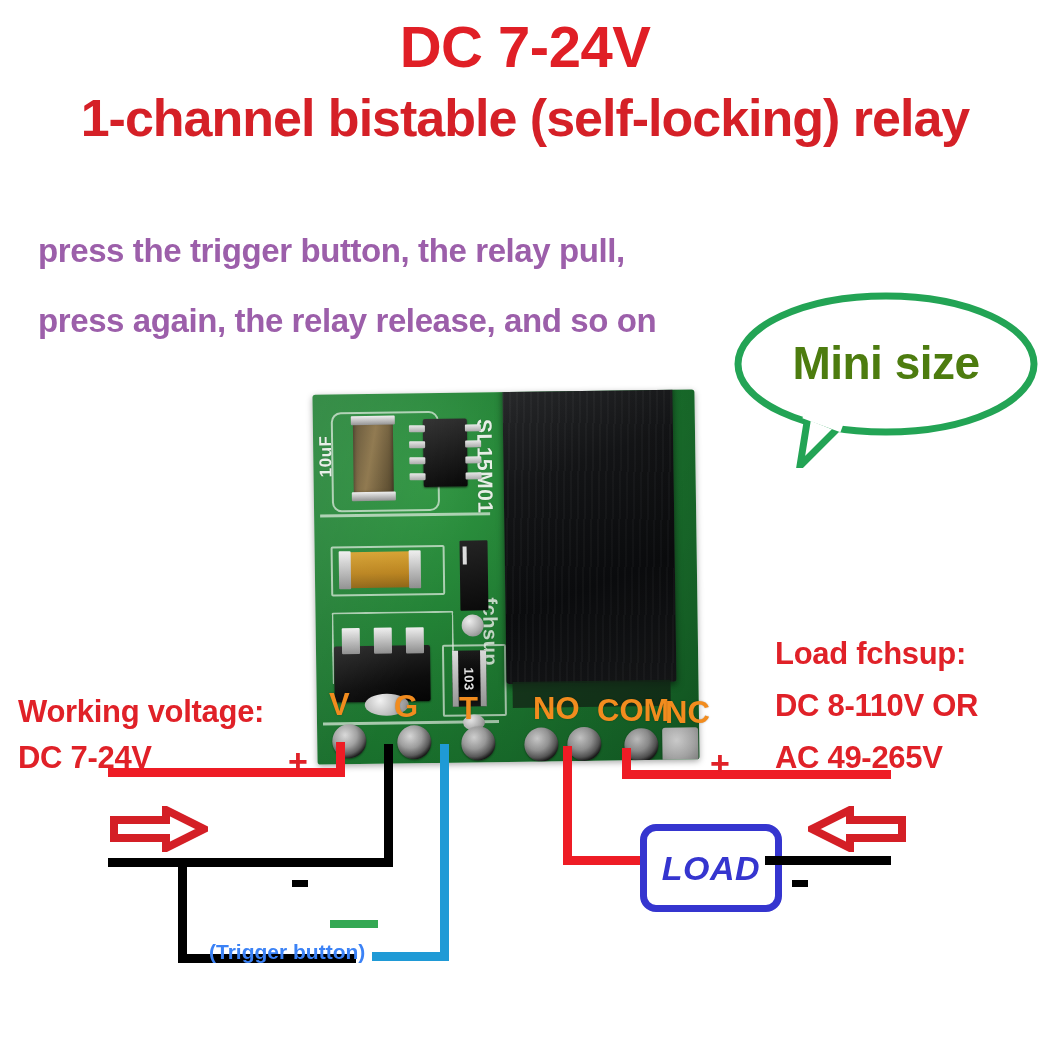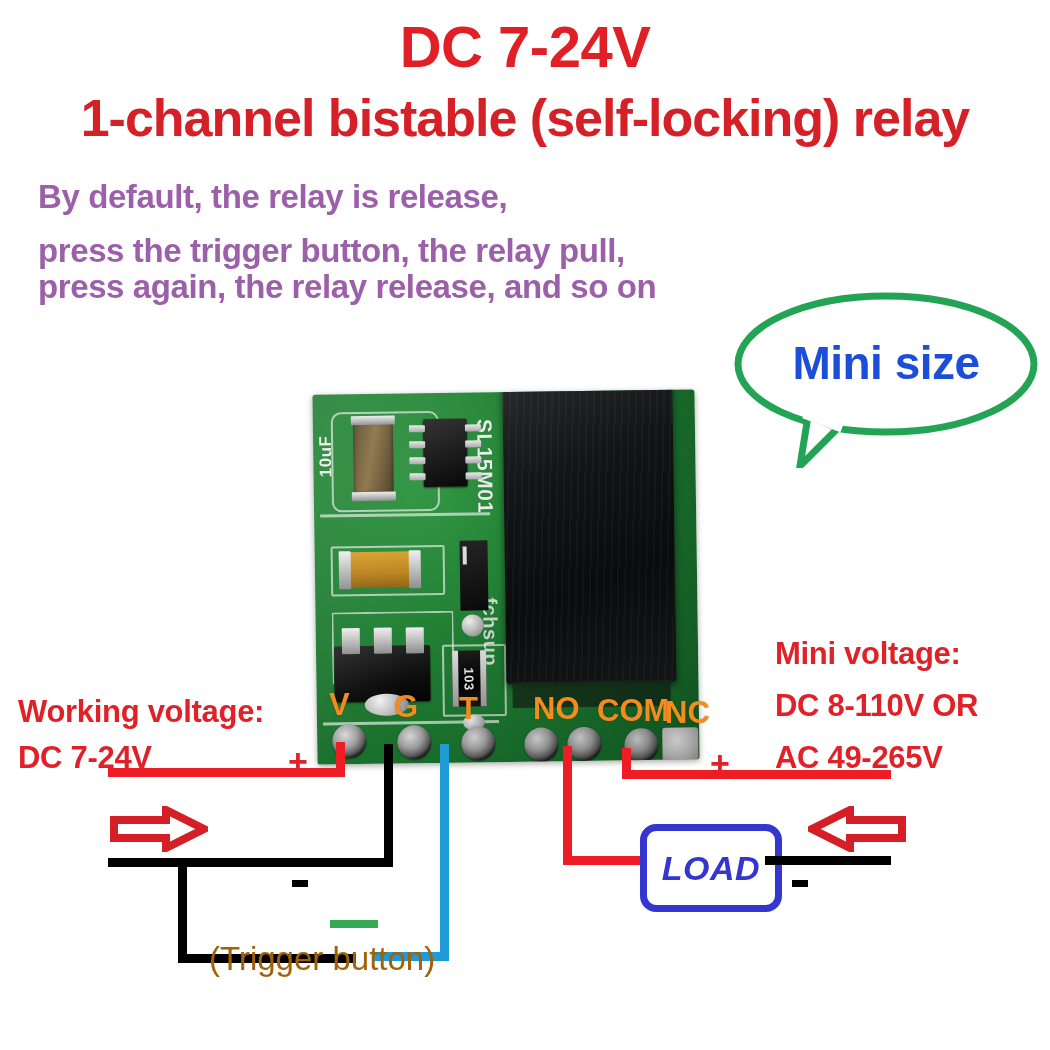--- a/index.html
+++ b/index.html
@@ -23,27 +23,27 @@
     line-height:1;
   }
 
   
   .desc{
     left:38px;font-size:33px;font-weight:bold;color:#9c5faa;
     letter-spacing:-0.4px;white-space:nowrap;
   }
   .d1{top:178px;}
   .d2{top:232px;}
-  .d3{top:268px;}
+  .d3{top:302px;}
 
   
   .bubble-wrap{left:730px;top:288px;width:312px;height:180px;}
   .bubble-txt{
     position:absolute;left:0;top:48px;width:312px;text-align:center;
-    font-size:46px;font-weight:bold;color:#1d4ed8;letter-spacing:-0.5px;
+    font-size:46px;font-weight:bold;color:#4d7c0f;letter-spacing:-0.5px;
   }
 
   
   .pcb{
     left:315px;top:392px;width:382px;height:370px;
   }
   .board{
     position:absolute;left:0;top:0;width:382px;height:370px;
     background:
       radial-gradient(ellipse at 30% 25%, #2e9440 0%, #1f7c32 45%, #136326 100%);
@@ -130,40 +130,39 @@
   .grn{background:#34a853;}
 
   
   .redlbl{
     position:absolute;color:#e02128;font-weight:bold;font-size:31px;white-space:nowrap;
     letter-spacing:-0.3px;
   }
   .plusmin{position:absolute;color:#e02128;font-weight:bold;font-size:34px;}
   .minusblk{position:absolute;background:#000;}
   .orangelbl{
-    position:absolute;color:#a16207;font-weight:normal;font-size:33px;white-space:nowrap;
+    position:absolute;color:#3b82f6;font-weight:bold;font-size:21px;white-space:nowrap;
   }
   .cyanlbl{
     position:absolute;color:#1e9ad7;font-weight:bold;font-size:38px;white-space:nowrap;
   }
   .loadbox{
     position:absolute;border:7px solid #3535cf;border-radius:16px;background:#fff;
     display:flex;align-items:center;justify-content:center;
   }
   .loadtxt{color:#3535cf;font-weight:bold;font-size:34px;letter-spacing:0.5px;}
 </style>
 </head>
 <body>
 
 <div class="stage">
 
   <div class="abs title1">DC 7-24V</div>
   <div class="abs title2">1-channel bistable (self-locking) relay</div>
 
-  <div class="abs desc d1">By default, the relay is release,</div>
   <div class="abs desc d2">press the trigger button, the relay pull,</div>
   <div class="abs desc d3">press again, the relay release, and so on</div>
 
   <div class="abs bubble-wrap">
     <svg width="312" height="180" viewBox="0 0 312 180">
       <ellipse cx="156" cy="76" rx="148" ry="68" fill="#ffffff" stroke="#23a455" stroke-width="7"></ellipse>
       <path d="M78 128 L70 178 L108 140 Z" fill="#ffffff" stroke="#23a455" stroke-width="7" stroke-linejoin="miter"></path>
       <path d="M74 126 L112 140" stroke="#ffffff" stroke-width="9" fill="none"></path>
     </svg>
     <div class="bubble-txt">Mini size</div>
@@ -237,21 +236,21 @@
     <div class="pinlabel" style="left:79px;top:297px;">G</div>
     <div class="pinlabel" style="left:144px;top:299px;">T</div>
     <div class="pinlabel" style="left:218px;top:299px;">NO</div>
     <div class="pinlabel" style="left:282px;top:301px;">COM</div>
     <div class="pinlabel" style="left:350px;top:303px;">NC</div>
   </div>
 
   <div class="redlbl" style="left:18px;top:694px;">Working voltage:</div>
   <div class="redlbl" style="left:18px;top:740px;">DC 7-24V</div>
 
-  <div class="redlbl" style="left:775px;top:636px;">Mini voltage:</div>
+  <div class="redlbl" style="left:775px;top:636px;">Load fchsup:</div>
   <div class="redlbl" style="left:775px;top:688px;">DC 8-110V OR</div>
   <div class="redlbl" style="left:775px;top:740px;">AC 49-265V</div>
 
   <div class="w red" style="left:336px;top:742px;width:9px;height:34px;"></div>
   <div class="w red" style="left:108px;top:768px;width:237px;height:9px;"></div>
   <div class="plusmin" style="left:288px;top:742px;">+</div>
 
   <div class="w blk" style="left:384px;top:744px;width:9px;height:122px;"></div>
   <div class="w blk" style="left:108px;top:858px;width:285px;height:9px;"></div>
 

